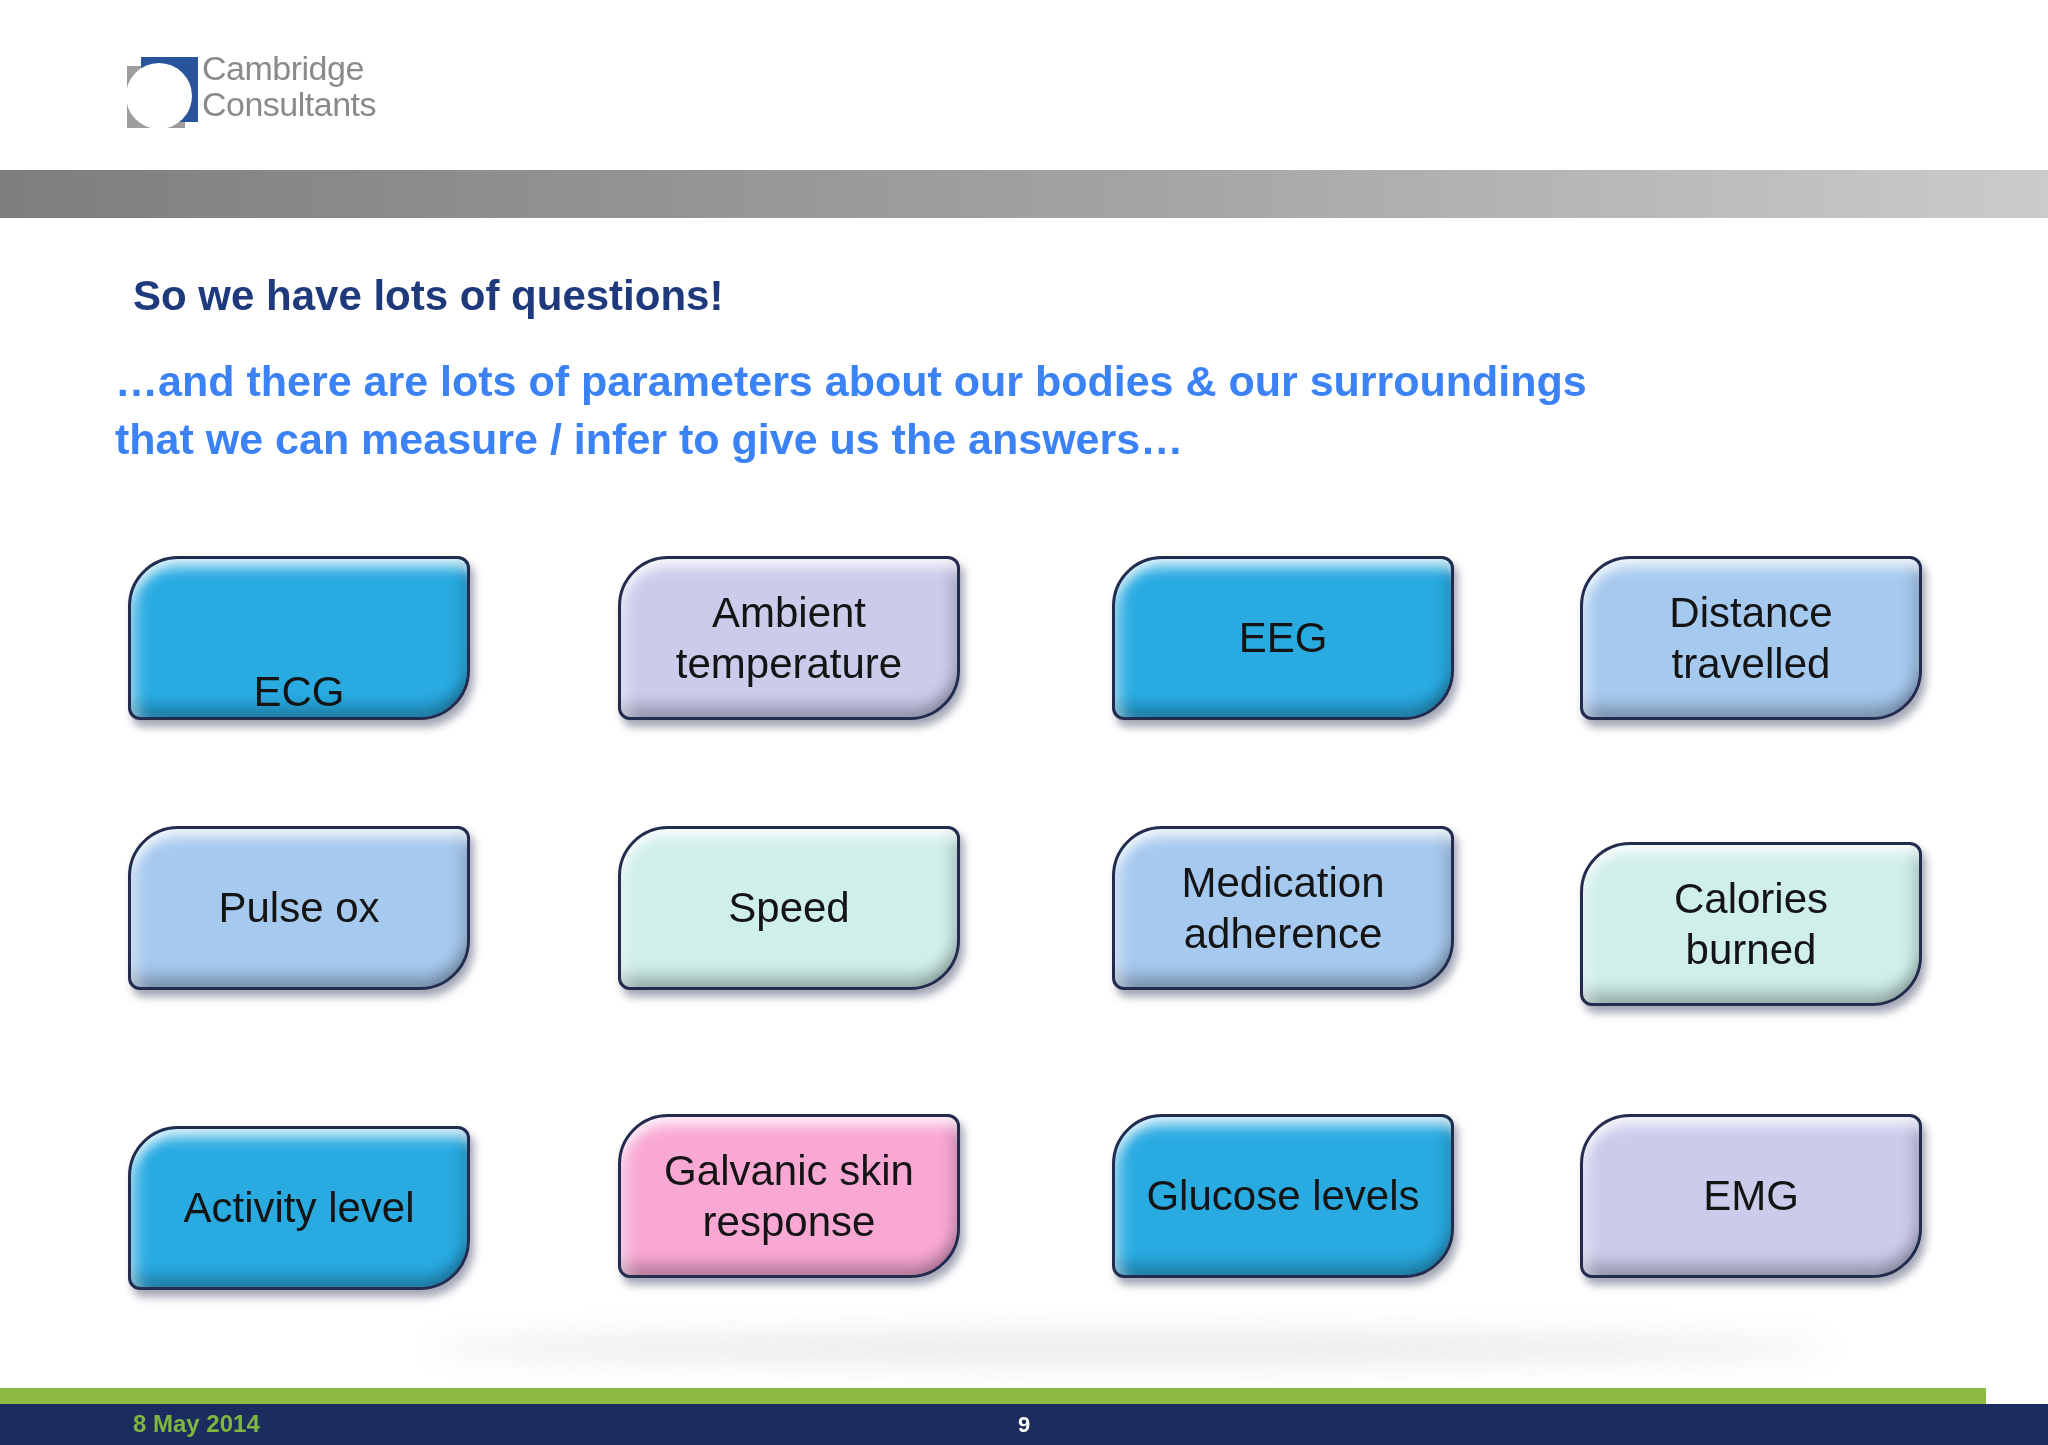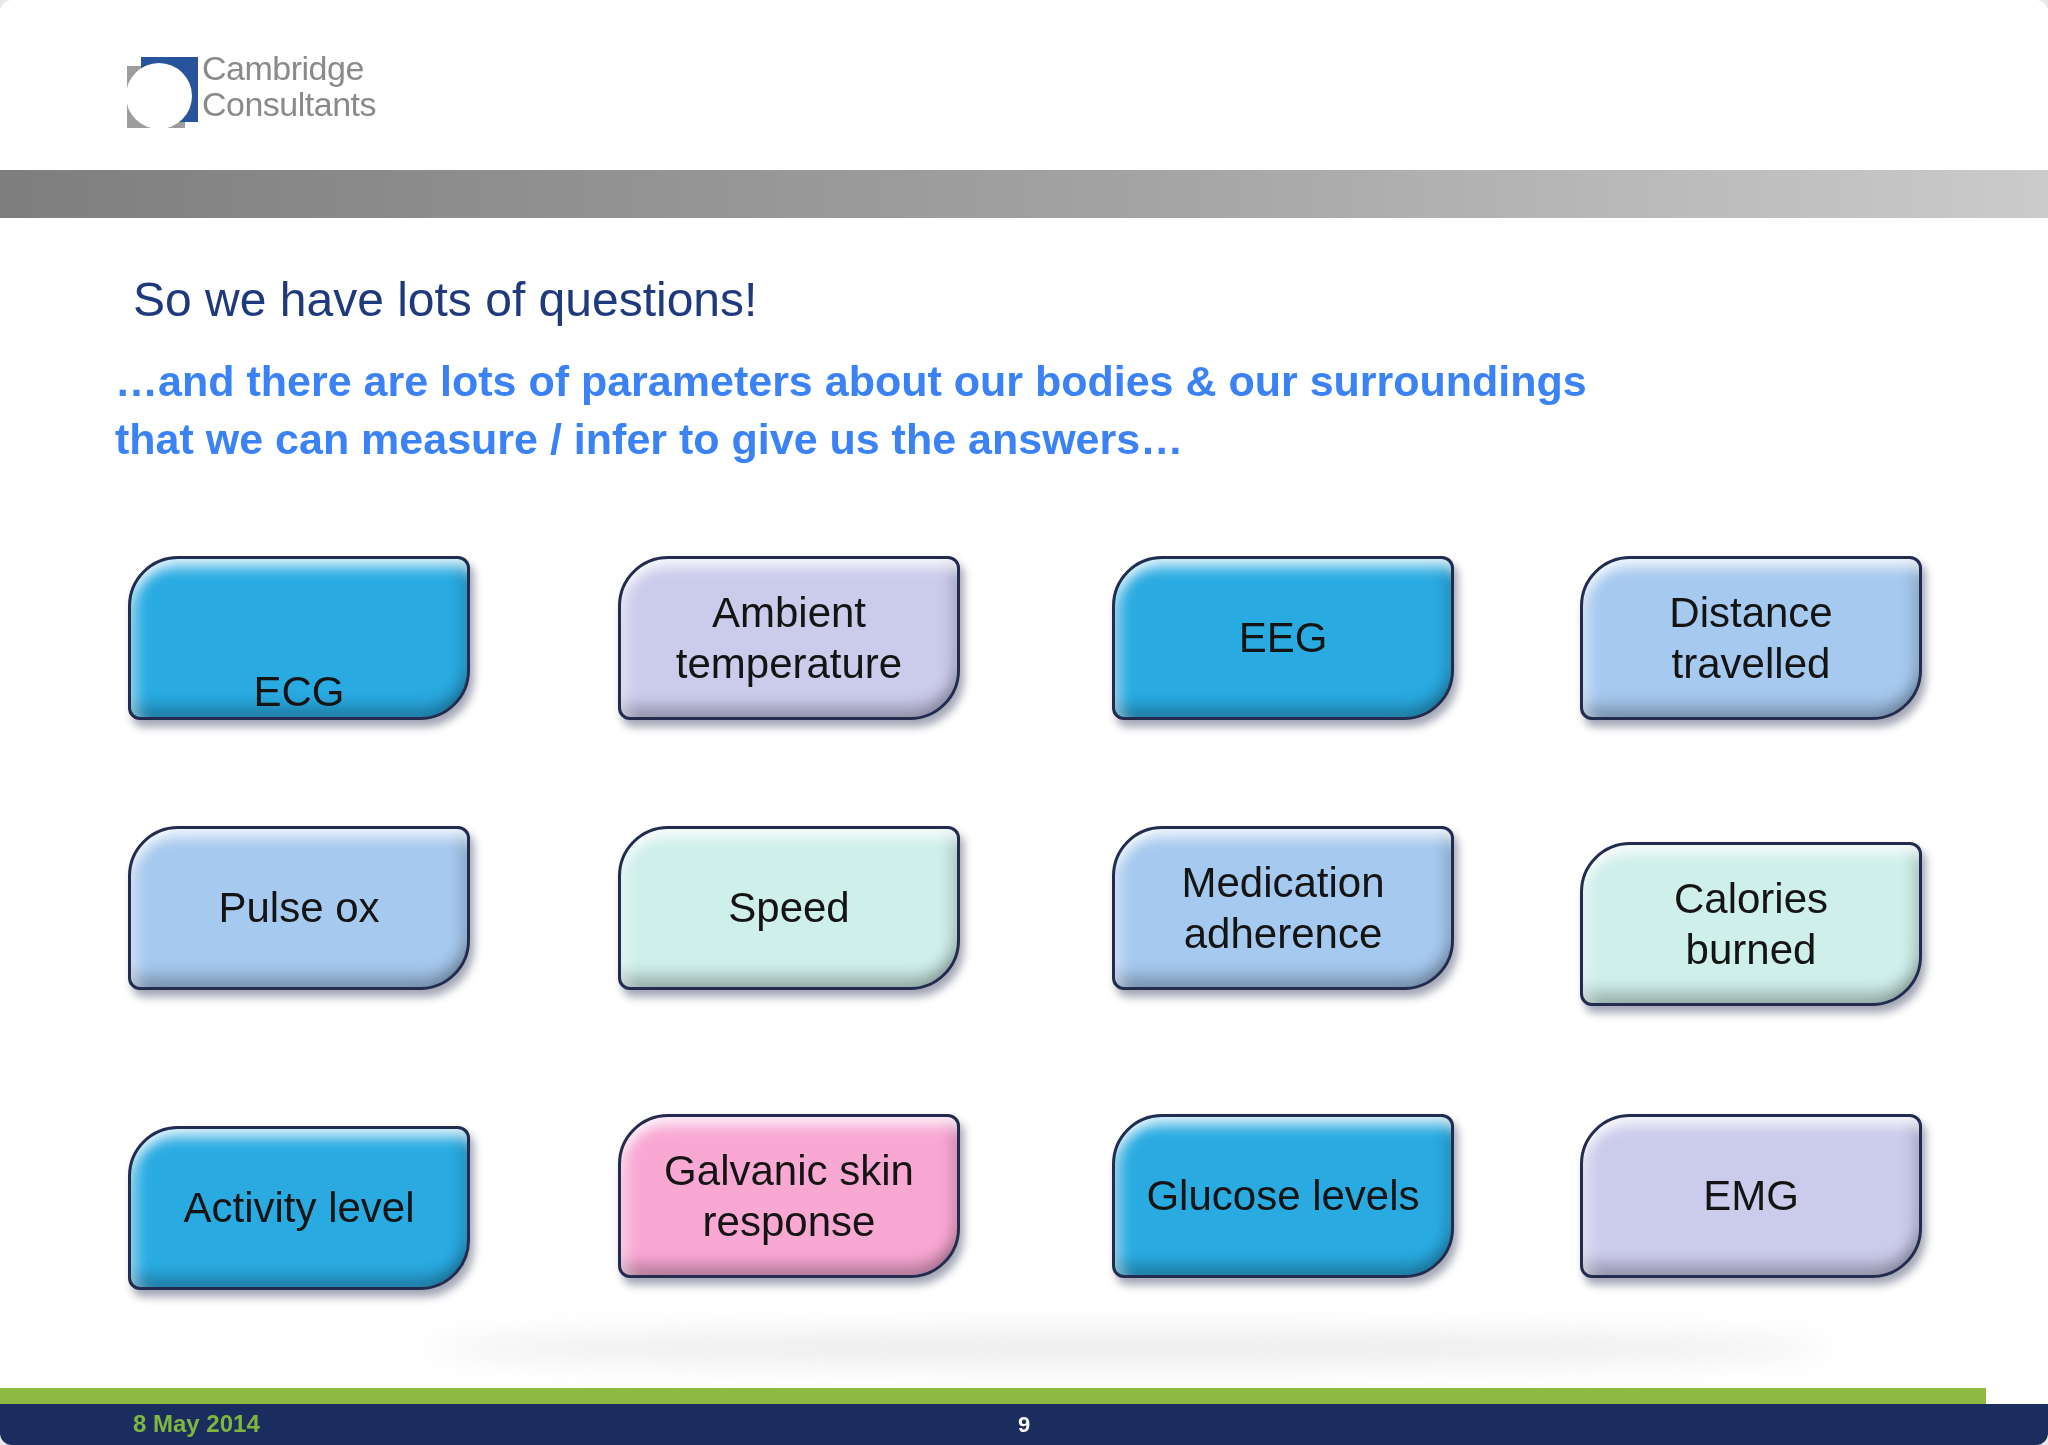--- a/index.html
+++ b/index.html
@@ -2,40 +2,39 @@
 <html><head>
 <meta charset="utf-8">
 <style>
   html,body{margin:0;padding:0;background:#e8e8e8;}
   .page{
     position:relative;
     width:2048px;height:1445px;
     background:#ffffff;
     overflow:hidden;
     font-family:"Liberation Sans", sans-serif;
-    border-radius:12px;
   }
 
   
   .logo{position:absolute;left:120px;top:42px;width:420px;height:100px;}
   .logo-gray-sq{position:absolute;left:7px;top:24px;width:58px;height:62px;}
   .logo-blue-sq{position:absolute;left:21px;top:15px;width:57px;height:65px;}
   .logo-circle{position:absolute;left:6px;top:21px;width:66px;height:66px;border-radius:50%;background:#ffffff;}
   .logo-text{position:absolute;left:82px;top:8px;line-height:36px;font-size:34px;color:#8a8a8a;letter-spacing:-0.5px;}
 
   
   .gray-bar{
     position:absolute;left:0;top:170px;width:2048px;height:48px;
     background:linear-gradient(to right,#7e7e7e 0%,#a3a3a3 55%,#cbcbcb 100%);
   }
 
   
   .title{
     position:absolute;left:133px;top:272px;
-    font-size:48px;font-weight:normal;
+    font-size:42px;font-weight:bold;
   }
   .subtitle{
     position:absolute;left:115px;top:352px;
     font-size:43px;font-weight:bold;line-height:58px;
     width:1700px;
   }
 
   
   .pbox{
     position:absolute;

